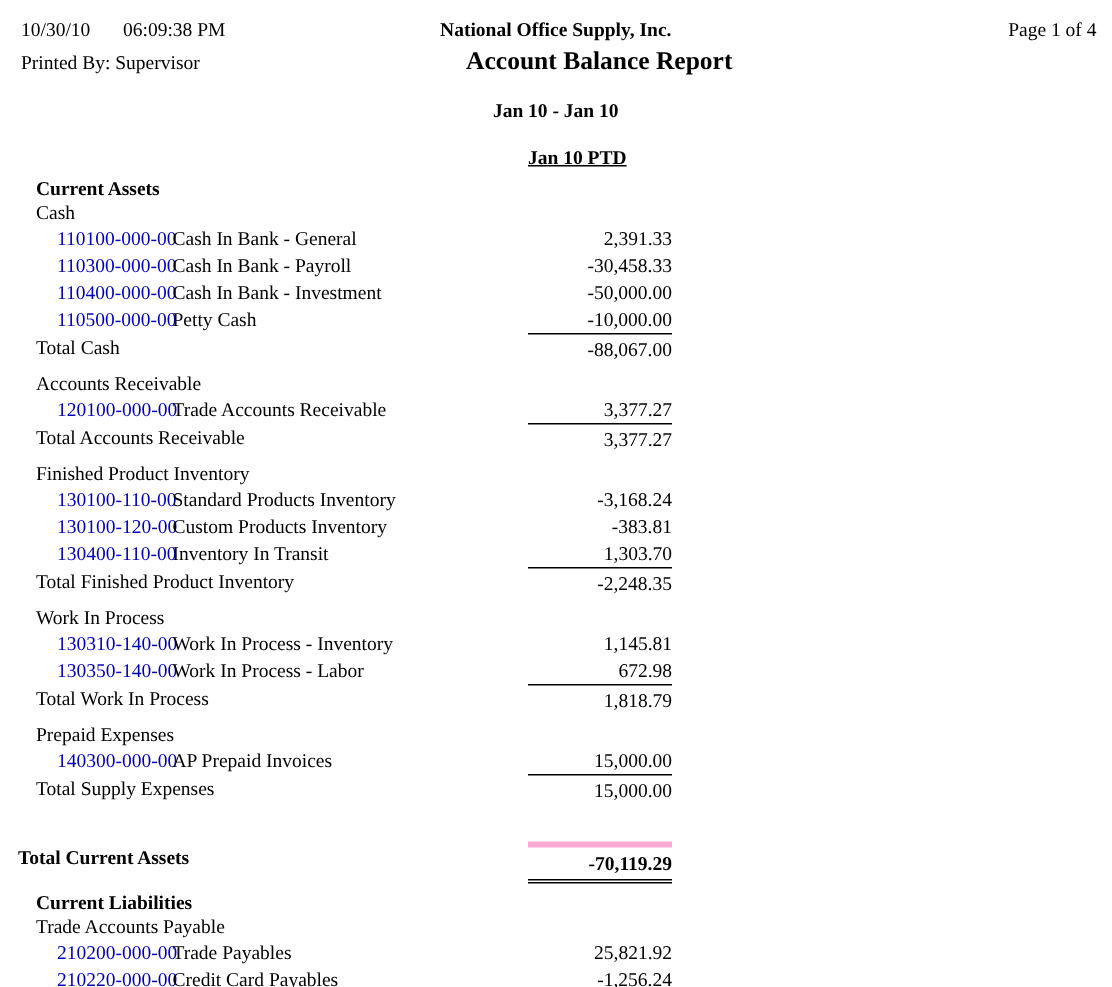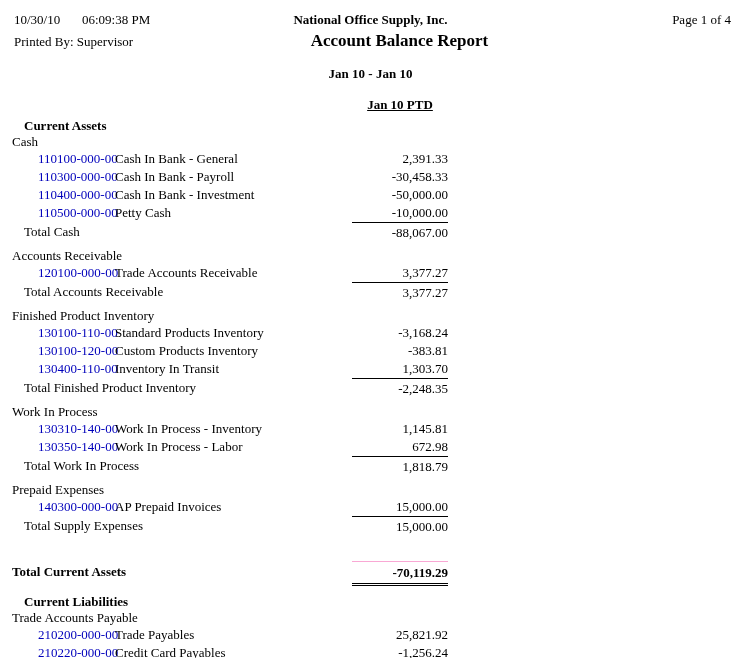--- a/index.html
+++ b/index.html
@@ -6,46 +6,46 @@
   body{
     width:741px;height:658px;background:#ffffff;color:#000;
     font-family:"Liberation Serif", serif;font-size:13px;
     position:relative;overflow:hidden;
   }
   .abs{position:absolute;}
   .center{left:0;width:741px;text-align:center;}
   .bold{font-weight:bold;}
   #report-body{position:absolute;top:118px;left:0;width:741px;}
   .section-title{height:16px;line-height:16px;padding-left:24px;font-weight:bold;}
-  .group-title{height:16px;line-height:16px;padding-left:12px;}
+  .group-title{height:16px;line-height:16px;padding-left:24px;}
   .row{position:relative;height:18px;line-height:18px;}
   .acct{position:absolute;left:38px;color:#0000bb;cursor:pointer;}
   .desc{position:absolute;left:115px;}
   .amt{position:absolute;left:352px;width:96px;text-align:right;}
   .total-row{height:20px;line-height:20px;}
   .total-label{position:absolute;left:24px;}
   .total-amt{border-top:1px solid #000;height:19px;line-height:19px;}
   .grand-total-row{height:24px;line-height:21px;font-weight:bold;margin-top:19px;}
   .grand-label{position:absolute;left:12px;}
-  .grand-amt{border-top:1px solid #f9a8d4;border-bottom:3px double #000;height:21px;}
+  .grand-amt{border-top:4px solid #f9a8d4;border-bottom:3px double #000;height:21px;}
   .spacer{height:6px;}
   .spacer-lg{height:9px;}
   .col-hdr{text-decoration:underline;}
 </style>
 </head>
 <body>
 
 <div class="abs" style="left:14px;top:12px;">10/30/10</div>
 <div class="abs" style="left:82px;top:12px;">06:09:38 PM</div>
 <div class="abs center bold" style="top:12px;">National Office Supply, Inc.</div>
 <div class="abs" style="right:10px;top:12px;">Page 1 of  4</div>
 <div class="abs" style="left:14px;top:34px;">Printed By: Supervisor</div>
 <div class="abs center bold" style="top:31px;font-size:17px;margin-left:29px;">Account Balance Report</div>
 <div class="abs center bold" style="top:66px;">Jan 10 - Jan 10</div>
-<div class="abs bold col-hdr" style="left:352px;top:97px;width:96px;text-align:center;">Jan 10 PTD</div>
+<div class="abs bold col-hdr" style="left:352px;top:97px;width:96px;text-align:left;">Jan 10 PTD</div>
 
 <div id="report-body">
     <div class="section-title">Current Assets</div>
     <div class="group-title">Cash</div>
     <div class="row">
       <span class="acct">110100-000-00</span>
       <span class="desc">Cash In Bank - General</span>
       <span class="amt">2,391.33</span>
     </div>
     <div class="row">

